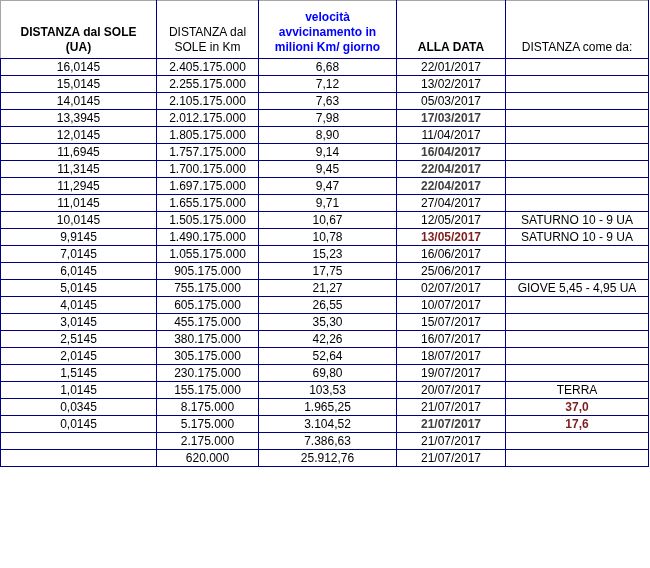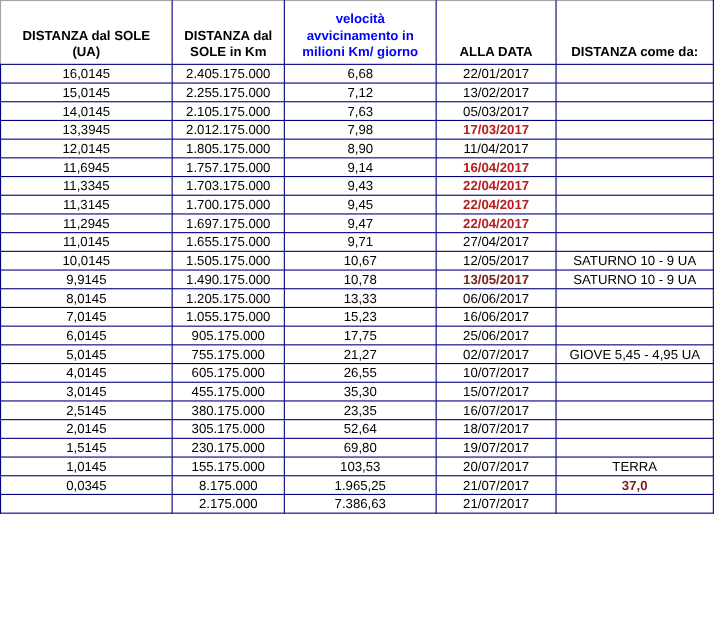--- a/index.html
+++ b/index.html
@@ -26,32 +26,32 @@
     vertical-align: bottom;
     text-align: center;
     font-size: 12px;
     line-height: 15px;
     font-weight: bold;
     color: #000000;
     padding-bottom: 3px;
     border-top-color: #a6a6a6;
   }
   th:first-child { border-left-color: #a6a6a6; }
-  th.h-normal { font-weight: bold; text-align: center; }
+  th.h-normal { font-weight: normal; text-align: center; }
   th.h-vel { color: #0000ff; }
   .hline { display: block; }
   tbody tr { height: 17px; }
   td {
     font-size: 12px;
     text-align: center;
     vertical-align: middle;
     color: #000000;
     line-height: 15px;
   }
-  td.red  { color: #b91c1c; font-weight: bold; }
+  td.red  { color: #404040; font-weight: bold; }
   td.blue { color: #7f1d1d; font-weight: bold; }
 </style>
 </head>
 <body>
 
 <table>
   <colgroup>
     <col style="width:156px">
     <col style="width:102px">
     <col style="width:138px">
@@ -118,27 +118,20 @@
     <td></td>
   </tr>
       <tr>
     <td>11,6945</td>
     <td>1.757.175.000</td>
     <td>9,14</td>
     <td class="red">16/04/2017</td>
     <td></td>
   </tr>
       <tr>
-    <td>11,3345</td>
-    <td>1.703.175.000</td>
-    <td>9,43</td>
-    <td class="red">22/04/2017</td>
-    <td></td>
-  </tr>
-      <tr>
     <td>11,3145</td>
     <td>1.700.175.000</td>
     <td>9,45</td>
     <td class="red">22/04/2017</td>
     <td></td>
   </tr>
       <tr>
     <td>11,2945</td>
     <td>1.697.175.000</td>
     <td>9,47</td>
@@ -160,27 +153,20 @@
     <td>SATURNO 10 - 9 UA</td>
   </tr>
       <tr>
     <td>9,9145</td>
     <td>1.490.175.000</td>
     <td>10,78</td>
     <td class="blue">13/05/2017</td>
     <td>SATURNO 10 - 9 UA</td>
   </tr>
       <tr>
-    <td>8,0145</td>
-    <td>1.205.175.000</td>
-    <td>13,33</td>
-    <td>06/06/2017</td>
-    <td></td>
-  </tr>
-      <tr>
     <td>7,0145</td>
     <td>1.055.175.000</td>
     <td>15,23</td>
     <td>16/06/2017</td>
     <td></td>
   </tr>
       <tr>
     <td>6,0145</td>
     <td>905.175.000</td>
     <td>17,75</td>
@@ -204,21 +190,21 @@
       <tr>
     <td>3,0145</td>
     <td>455.175.000</td>
     <td>35,30</td>
     <td>15/07/2017</td>
     <td></td>
   </tr>
       <tr>
     <td>2,5145</td>
     <td>380.175.000</td>
-    <td>23,35</td>
+    <td>42,26</td>
     <td>16/07/2017</td>
     <td></td>
   </tr>
       <tr>
     <td>2,0145</td>
     <td>305.175.000</td>
     <td>52,64</td>
     <td>18/07/2017</td>
     <td></td>
   </tr>
@@ -237,20 +223,34 @@
     <td>TERRA</td>
   </tr>
       <tr>
     <td>0,0345</td>
     <td>8.175.000</td>
     <td>1.965,25</td>
     <td>21/07/2017</td>
     <td class="blue">37,0</td>
   </tr>
       <tr>
+    <td>0,0145</td>
+    <td>5.175.000</td>
+    <td>3.104,52</td>
+    <td class="red">21/07/2017</td>
+    <td class="blue">17,6</td>
+  </tr>
+      <tr>
     <td></td>
     <td>2.175.000</td>
     <td>7.386,63</td>
+    <td>21/07/2017</td>
+    <td></td>
+  </tr>
+      <tr>
+    <td></td>
+    <td>620.000</td>
+    <td>25.912,76</td>
     <td>21/07/2017</td>
     <td></td>
   </tr>
     </tbody>
 </table>
 
 </body></html>

